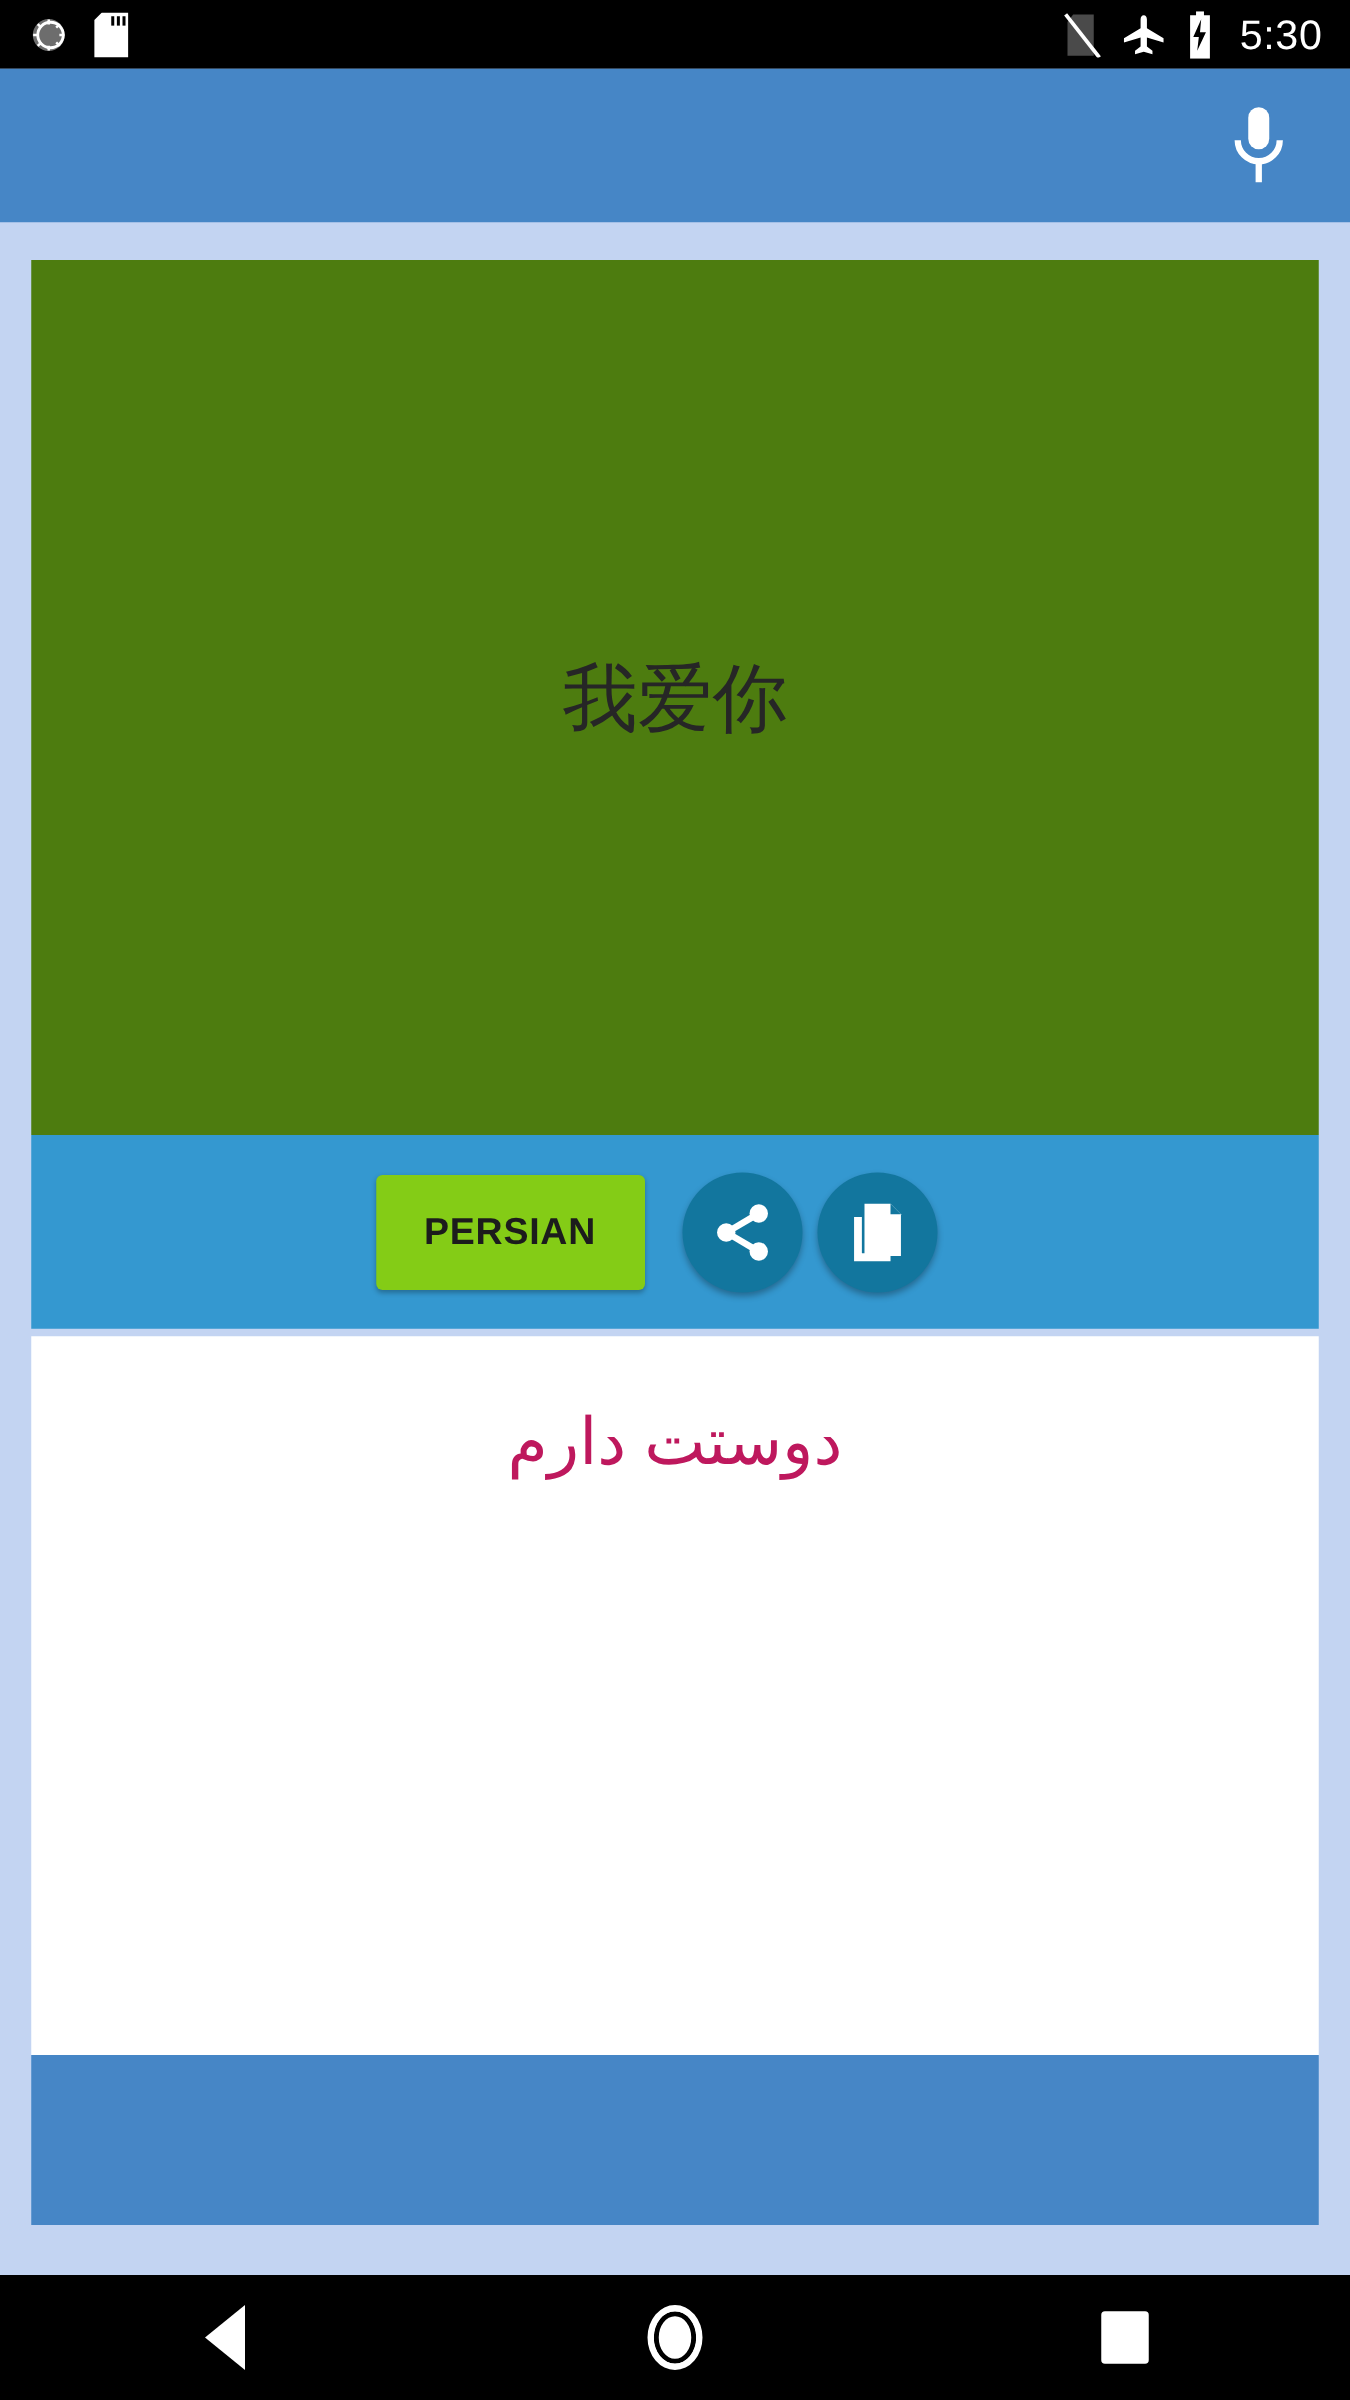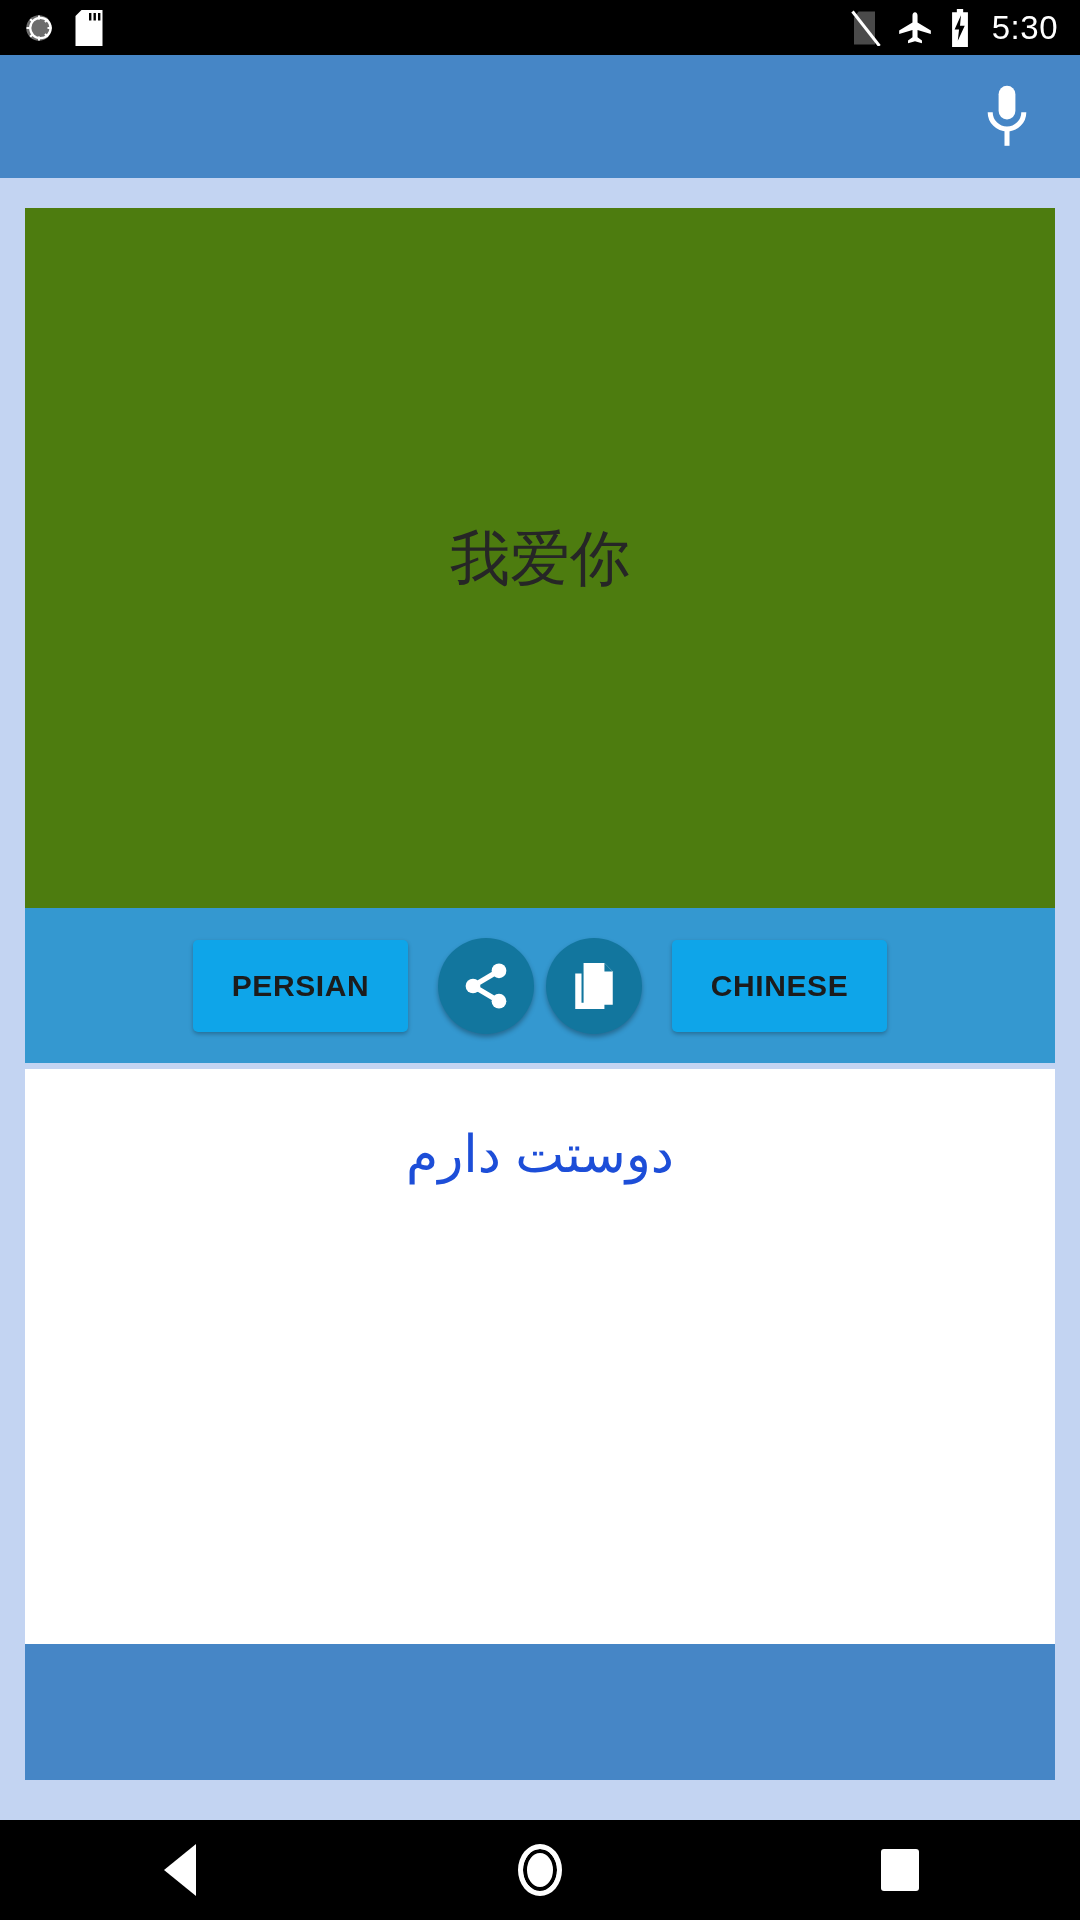--- a/index.html
+++ b/index.html
@@ -51,21 +51,21 @@
     text-align: center; padding: 0 40px; word-break: break-word;
   }
 
   
   .controlbar {
     position: absolute; top: 700px; left: 0; width: 1030px; height: 155px;
     background: #3498d0;
     display: flex; align-items: center; justify-content: center;
   }
   .lang-btn {
-    width: 215px; height: 92px; background: #0ea5e9; border: none;
+    width: 215px; height: 92px; background: #84cc16; border: none;
     border-radius: 5px; box-shadow: 0 2px 4px rgba(0,0,0,0.28);
     display: flex; align-items: center; justify-content: center;
     font-family: "Liberation Sans", sans-serif;
     font-size: 30px; font-weight: bold; color: #1c1c1c;
     letter-spacing: 0.6px; cursor: pointer;
   }
   .spacer-a { width: 30px; }
   .spacer-b { width: 30px; }
   .round-btn {
     width: 96px; height: 96px; border-radius: 50%;
@@ -77,21 +77,21 @@
   .round-gap { width: 12px; }
 
   
   .card-target {
     position: absolute; top: 861px; left: 0; width: 1030px; height: 575px;
     background: #ffffff;
     display: flex; align-items: flex-start; justify-content: center;
     padding-top: 52px;
   }
   .target-text {
-    font-size: 52px; color: #1d4ed8; direction: rtl; text-align: center;
+    font-size: 52px; color: #be185d; direction: rtl; text-align: center;
     line-height: 1.3; padding: 0 40px; word-break: break-word;
   }
   .footer-band {
     position: absolute; top: 1436px; left: 0; width: 1030px; height: 136px;
     background: #4686c6;
   }
 
   
   .navbar {
     position: absolute; bottom: 0; left: 0; width: 1080px; height: 100px;
@@ -203,21 +203,20 @@
           <span>
             <svg class="icon-svg" width="50" height="50" viewBox="0 0 24 24">
               <path d="M3 6 h3 v14 h11 v3 H3 z" fill="#ffffff"></path>
               <path d="M7 1 h10 l4 4 v16 H7 z" fill="#ffffff"></path>
               <path d="M17 1 l4 4 h-4 z" fill="#12769e"></path>
             </svg>
           </span>
         </button>
 
         <div class="spacer-b"></div>
-        <button class="lang-btn">CHINESE</button>
       </div>
 
       <div class="card-target">
         <div class="target-text">دوستت دارم</div>
       </div>
 
       <div class="footer-band"></div>
     </div>
   </div>
 

